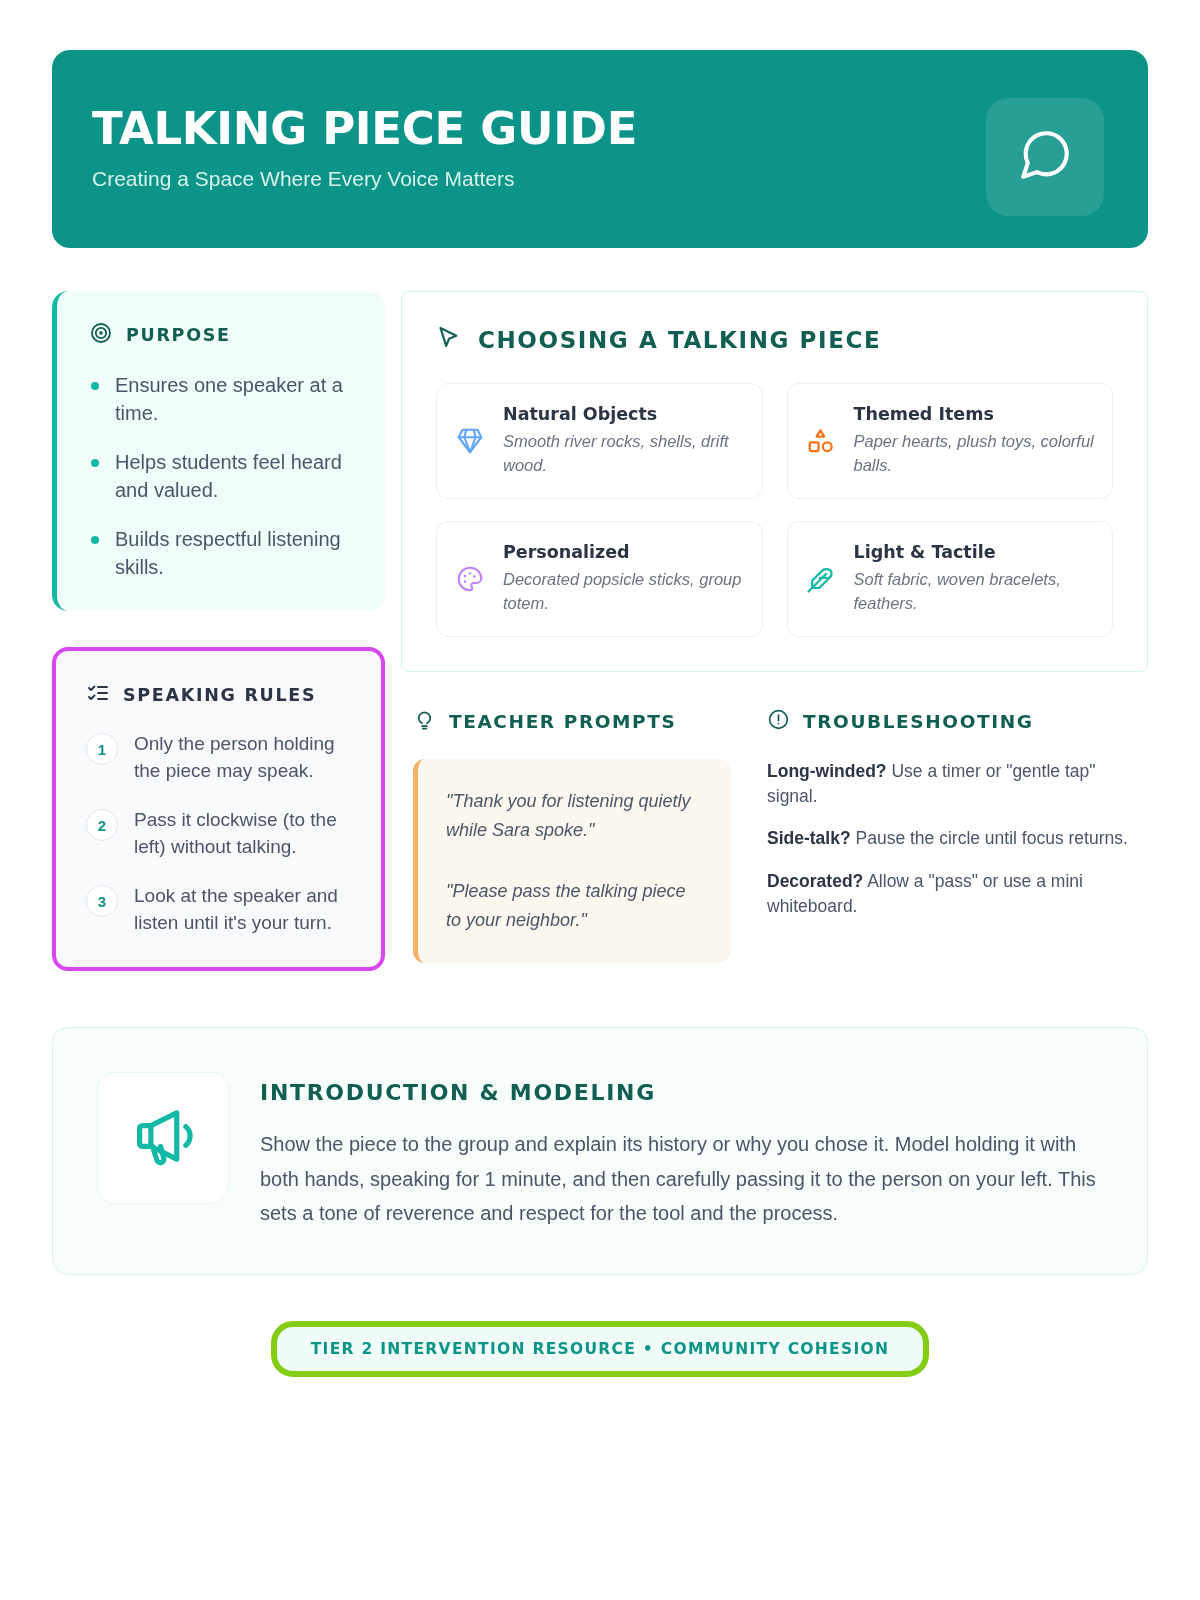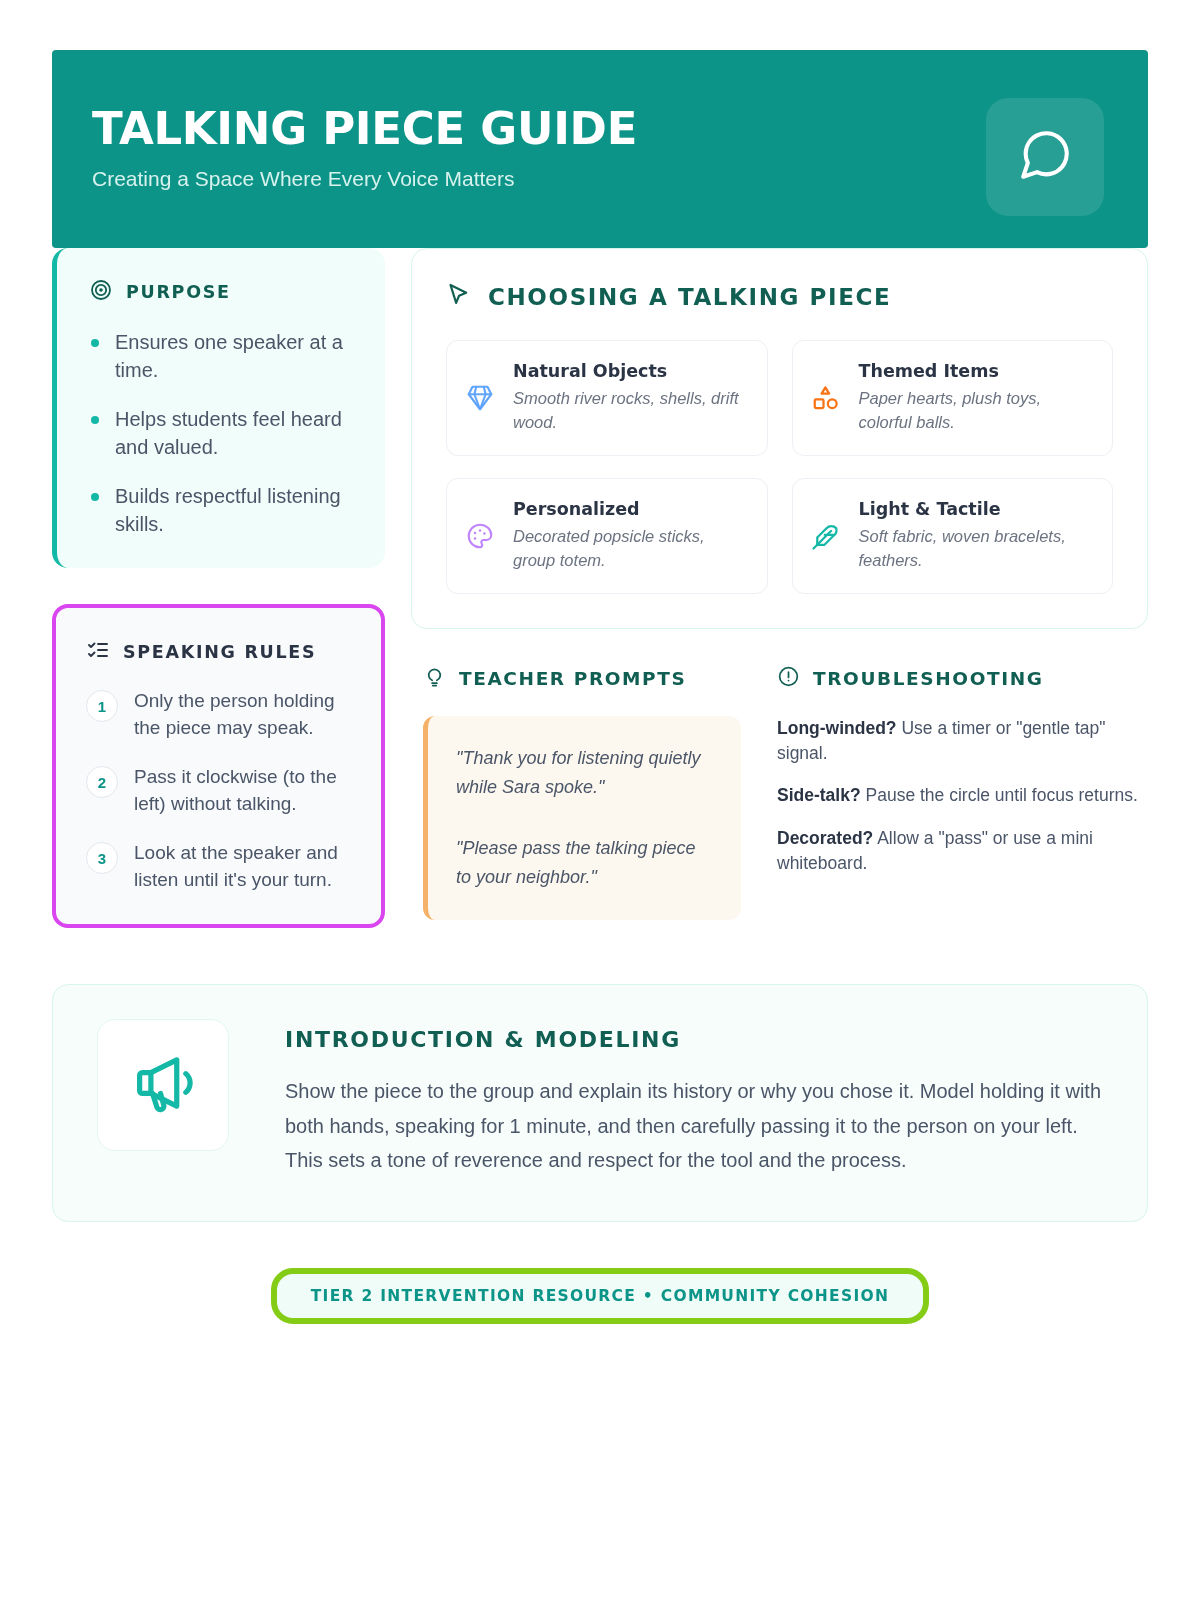--- a/index.html
+++ b/index.html
@@ -17,21 +17,21 @@
     width: 1200px;
     height: 1600px;
     padding: 50px 52px 0 52px;
   }
 
   
   .header {
     position: relative;
     height: 198px;
     background: #0d9488;
-    border-radius: 4px;
+    border-radius: 18px;
     padding: 46px 44px 0 40px;
     display: flex;
     align-items: flex-start;
     justify-content: space-between;
   }
   .header-text { padding-top: 10px; }
   .header-title {
     font-size: 45px;
     font-weight: 800;
     letter-spacing: -0.3px;
@@ -52,21 +52,22 @@
     background: rgba(255,255,255,0.11);
     display: flex;
     align-items: center;
     justify-content: center;
     margin-top: 2px;
   }
 
   
   .body-grid {
     display: flex;
-    gap: 26px;
+    gap: 16px;
+    margin-top: 43px;
   }
   .col-left  { width: 333px; flex: none; }
   .col-right { flex: 1; }
 
   
   .purpose-card {
     background: #f0fdfa;
     border-left: 5px solid #14b8a6;
     border-radius: 16px;
     padding: 30px 26px 30px 32px;
@@ -136,21 +137,21 @@
   }
   .rule-text {
     font-size: 19px;
     line-height: 1.42;
     color: #4a5568;
   }
 
   
   .choosing-panel {
     border: 1.5px solid #d6f5ec;
-    border-radius: 16px;
+    border-radius: 8px;
     padding: 32px 34px 34px 34px;
   }
   .choosing-title {
     font-size: 23px;
     font-weight: 700;
     letter-spacing: 1.6px;
     color: #115e52;
     font-family: "DejaVu Sans", sans-serif;
   }
   .choosing-head {
@@ -234,23 +235,23 @@
   }
   .trouble-item:last-child { margin-bottom: 0; }
   .trouble-item b { color: #2b3445; font-weight: 700; }
 
   
   .intro-panel {
     margin-top: 56px;
     background: #f7fdfb;
     border: 1.5px solid #d6f5ec;
     border-radius: 16px;
-    padding: 34px 46px 44px 44px;
-    display: flex;
-    gap: 56px;
+    padding: 44px 46px 44px 44px;
+    display: flex;
+    gap: 31px;
     align-items: flex-start;
   }
   .intro-icon-box {
     flex: none;
     width: 132px; height: 132px;
     background: #ffffff;
     border: 1.5px solid #e3f7f0;
     border-radius: 18px;
     display: flex;
     align-items: center;

